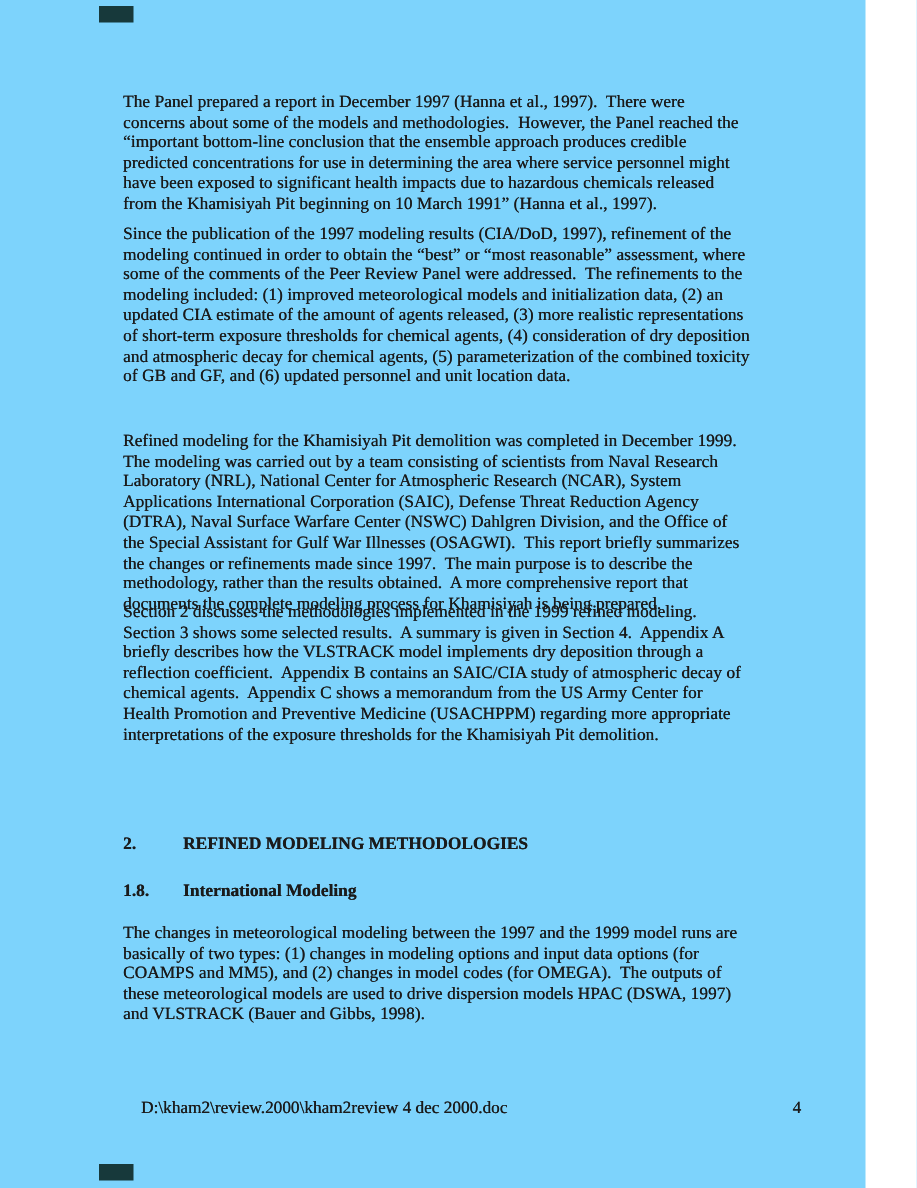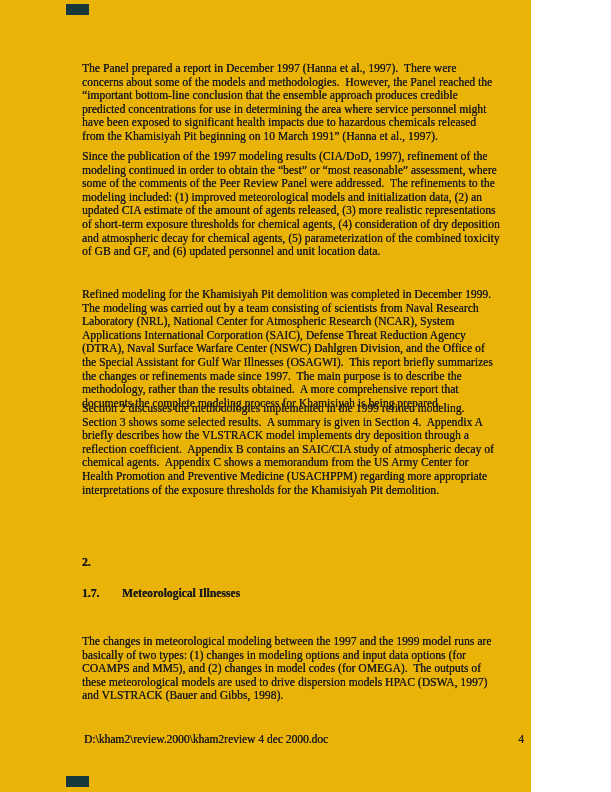--- a/index.html
+++ b/index.html
@@ -2,23 +2,23 @@
 <html><head>
 <meta charset="utf-8">
 <style>
   html, body {
     margin: 0;
     padding: 0;
     background: #ffffff;
   }
   .page {
     position: relative;
-    width: 531px;
+    width: 577px;
     height: 792px;
-    background: #eab308;
+    background: #7dd3fc;
     overflow: hidden;
     font-family: "Liberation Serif", "DejaVu Serif", serif;
     color: #1b1b1b;
   }
   .scan-mark {
     position: absolute;
     left: 66px;
     width: 23px;
     height: 11px;
     background: #17393b;
@@ -42,21 +42,21 @@
     font-size: 11.6px;
     line-height: 13.6px;
     text-shadow: 0.2px 0 0 currentColor;
   }
   .heading .h-num {
     width: 40px;
     flex: 0 0 40px;
   }
   .footer {
     position: absolute;
-    left: 84px;
+    left: 94px;
     top: 733px;
     width: 440px;
     display: flex;
     justify-content: space-between;
     font-size: 11.5px;
     line-height: 13.6px;
     text-shadow: 0.2px 0 0 currentColor;
   }
 </style>
 </head>
@@ -95,28 +95,29 @@
   <div class="para" style="top:402px">Section 2 discusses the methodologies implemented in the 1999 refined modeling.
 Section 3 shows some selected results.  A summary is given in Section 4.  Appendix A
 briefly describes how the VLSTRACK model implements dry deposition through a
 reflection coefficient.  Appendix B contains an SAIC/CIA study of atmospheric decay of
 chemical agents.  Appendix C shows a memorandum from the US Army Center for
 Health Promotion and Preventive Medicine (USACHPPM) regarding more appropriate
 interpretations of the exposure thresholds for the Khamisiyah Pit demolition.</div>
 
   <div class="heading" style="top:556px">
     <span class="h-num">2.</span>
+    <span class="h-title">REFINED MODELING METHODOLOGIES</span>
   </div>
 
   <div class="heading" style="top:587px">
-    <span class="h-num">1.7.</span>
-    <span class="h-title">Meteorological Illnesses</span>
+    <span class="h-num">1.8.</span>
+    <span class="h-title">International Modeling</span>
   </div>
 
-  <div class="para" style="top:635px">The changes in meteorological modeling between the 1997 and the 1999 model runs are
+  <div class="para" style="top:616px">The changes in meteorological modeling between the 1997 and the 1999 model runs are
 basically of two types: (1) changes in modeling options and input data options (for
 COAMPS and MM5), and (2) changes in model codes (for OMEGA).  The outputs of
 these meteorological models are used to drive dispersion models HPAC (DSWA, 1997)
 and VLSTRACK (Bauer and Gibbs, 1998).</div>
 
   <div class="footer">
     <span>D:\kham2\review.2000\kham2review 4 dec 2000.doc</span>
     <span>4</span>
   </div>
 

